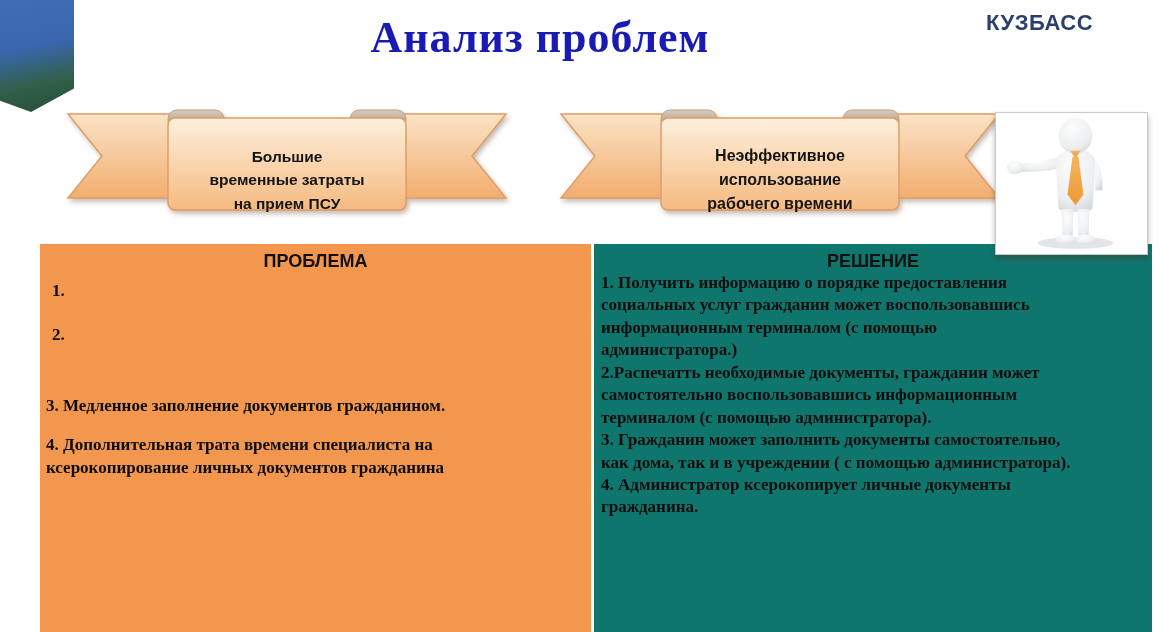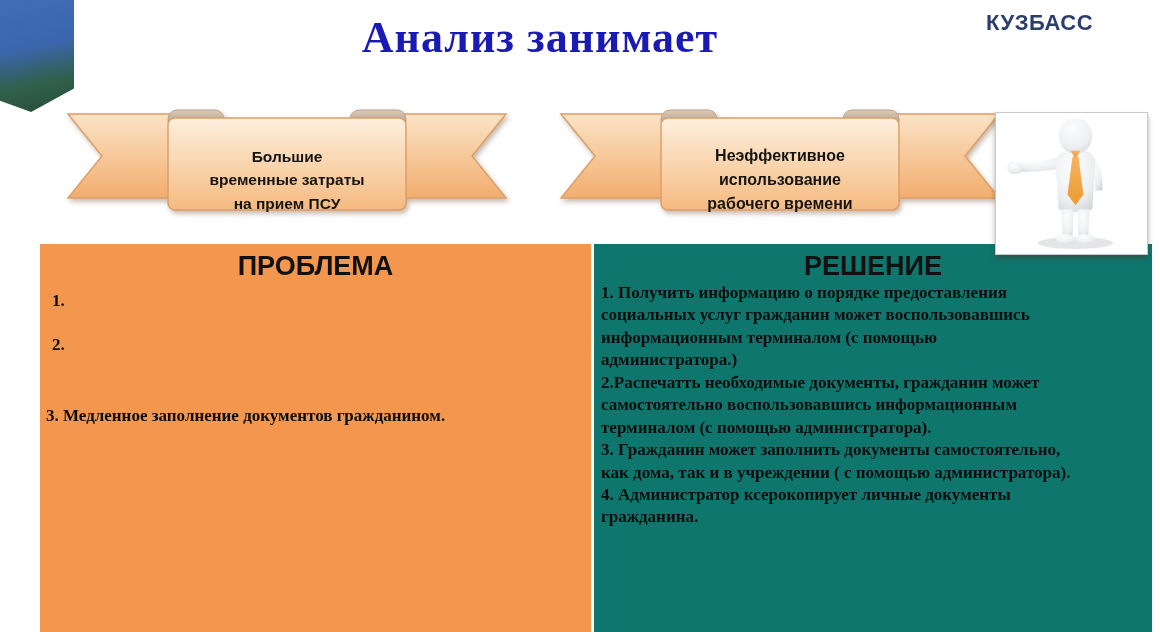--- a/index.html
+++ b/index.html
@@ -40,21 +40,21 @@
     display:flex;align-items:center;justify-content:center;text-align:center;
     white-space:pre-line;font-size:15.5px;line-height:1.5;color:#151515;
   }
   #ribbon1 .ribbon-label{font-weight:600}
   #ribbon2 .ribbon-label{font-weight:bold;font-size:16px}
 
   
   .ps-table{position:absolute;left:40px;top:244px;width:1112px;height:388px;display:flex}
   .colL{width:551px;background:#F2974D;margin-right:3px}
   .colR{flex:1;background:#0f766e}
-  .col-header{font-weight:bold;font-size:27px;text-align:center;padding-top:7px;color:#111}
+  .col-header{font-weight:bold;font-size:18px;text-align:center;padding-top:7px;color:#111}
   .body-text{
     font-family:"Liberation Serif",serif;font-weight:bold;font-size:17px;
     line-height:1.32;white-space:pre-line;color:#0d0d0d;
   }
   .numbered{display:flex;margin-left:12px;margin-right:8px}
   .numbered .num{width:31px;flex:none}
   .plain{margin-left:6px;margin-right:8px}
   .mt8{margin-top:8px}.mt22{margin-top:22px}.mt48{margin-top:48px}.mt17{margin-top:17px}
   .colR .body-text{margin:0 8px 0 7px}
   .colR .first{margin-top:0}
@@ -64,21 +64,21 @@
     position:absolute;left:995px;top:112px;width:151px;height:141px;
     background:#ffffff;border:1px solid #c9c9c9;
     box-shadow:0 4px 5px rgba(70,50,30,.4);z-index:5;
   }
 </style>
 </head>
 <body>
 
 <div class="corner"></div>
 
-<div class="title">Анализ занимает</div>
+<div class="title">Анализ проблем</div>
 
 <div class="logo">
   <div class="logo-region">КУЗБАСС</div>
 </div>
 
 <div class="ribbon" id="ribbon1">
   <svg width="450" height="118" viewBox="0 0 450 118">
     <defs>
       <linearGradient id="tail1" x1="0" y1="0" x2="0" y2="1">
         <stop offset="0" stop-color="#fbe3c6"></stop>
@@ -134,20 +134,22 @@
 <div class="ps-table">
   <div class="colL">
     <div class="col-header">ПРОБЛЕМА</div>
     <div class="numbered mt8">
       <span class="num body-text">1.</span>
     </div>
     <div class="numbered mt22">
       <span class="num body-text">2.</span>
     </div>
     <div class="plain body-text mt48">3. Медленное заполнение документов гражданином.</div>
+    <div class="plain body-text mt17">4.  Дополнительная трата времени специалиста на
+ксерокопирование личных документов гражданина</div>
   </div>
   <div class="colR">
     <div class="col-header">РЕШЕНИЕ</div>
     <div class="body-text first">1. Получить информацию  о порядке предоставления
 социальных услуг гражданин может воспользовавшись
 информационным терминалом (с помощью
 администратора.)</div>
     <div class="body-text">2.Распечатть  необходимые документы, гражданин может
 самостоятельно воспользовавшись информационным
 терминалом (с помощью администратора).</div>

